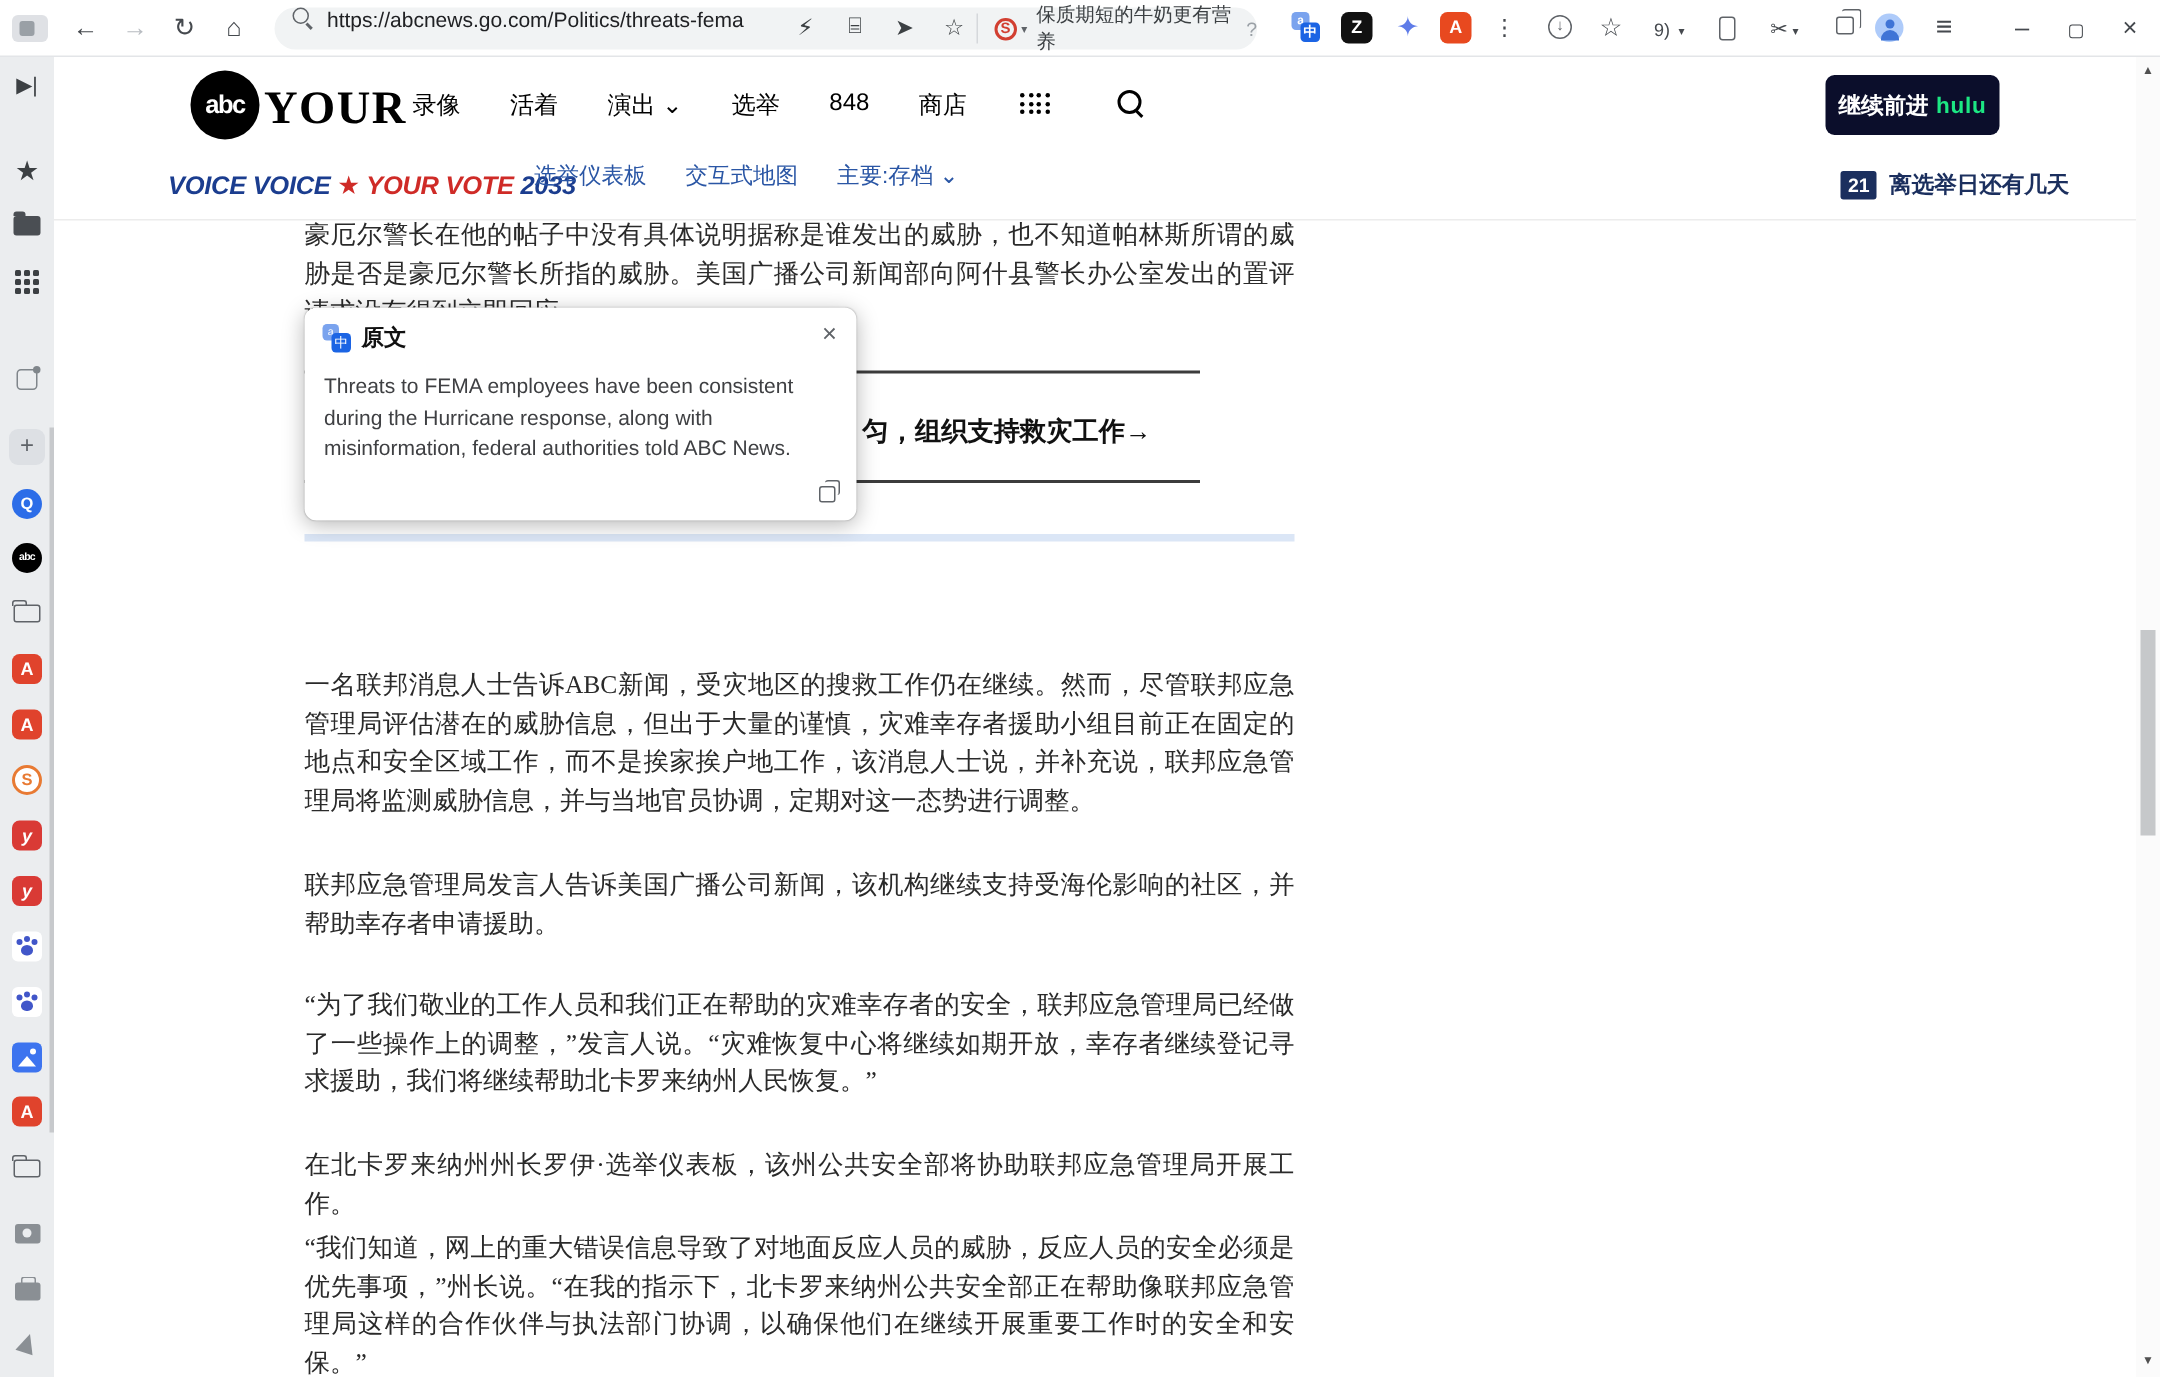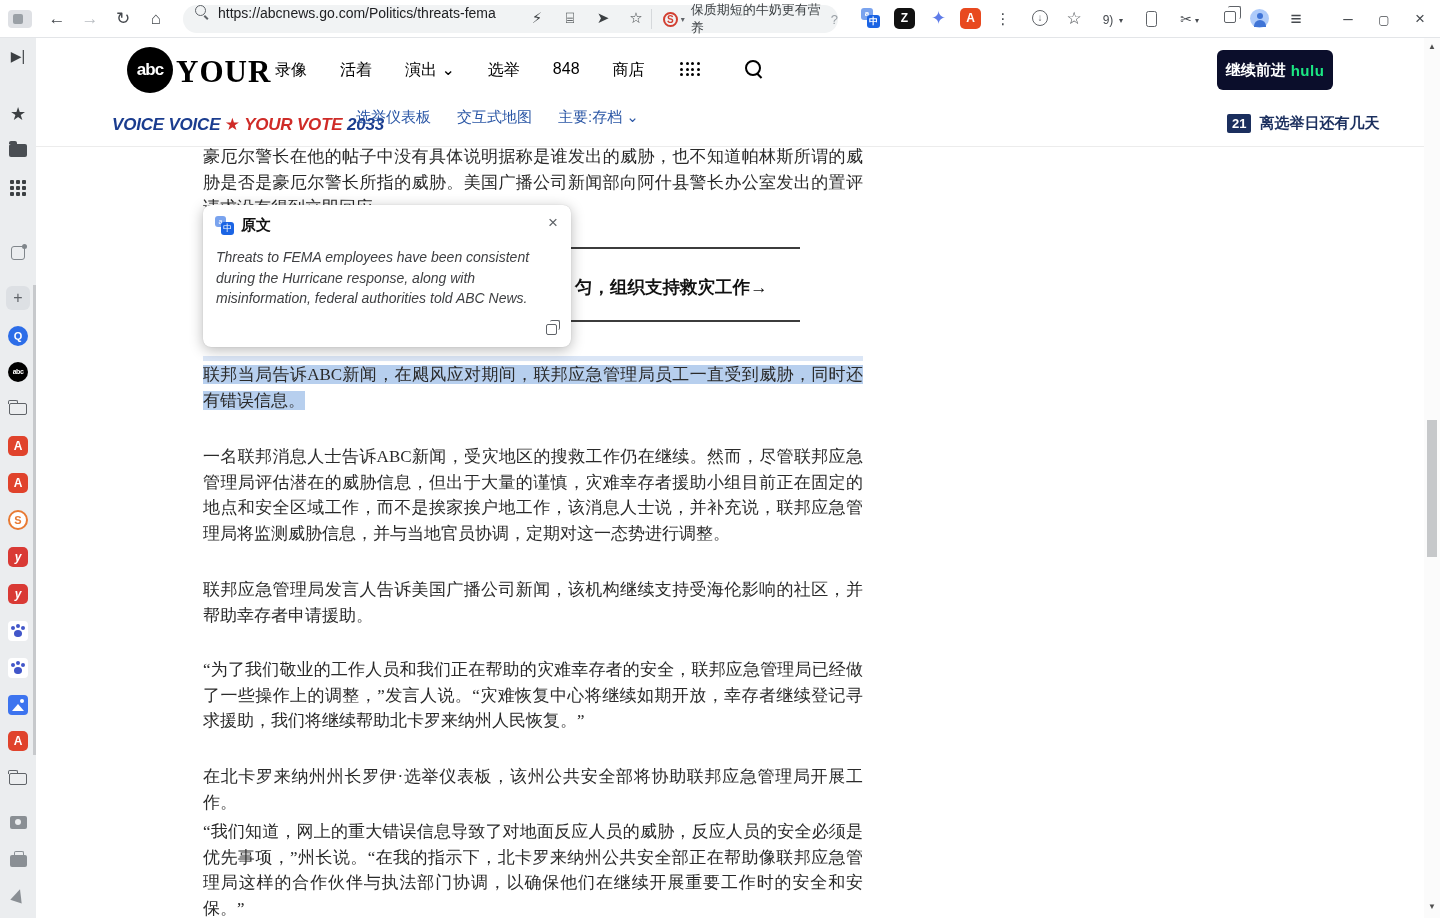--- a/index.html
+++ b/index.html
@@ -132,21 +132,21 @@
   .popup { position:absolute; left:167px; top:167px; width:368px; height:142px; background:#fff;
            border-radius:8px; box-shadow:0 3px 14px rgba(0,0,0,.28), 0 0 1px rgba(0,0,0,.2); z-index:30; }
   .popup-head { position:absolute; left:12px; top:11px; display:flex; align-items:center; gap:7px; }
   .ticon { position:relative; width:19px; height:19px; }
   .ticon .t1 { position:absolute; left:0; top:0; width:11px; height:11px; background:#7aa3ee; border-radius:3px;
                color:#fff; font-size:7px; line-height:11px; text-align:center; }
   .ticon .t2 { position:absolute; left:6px; top:6px; width:13px; height:13px; background:#1b64e4; border-radius:3px;
                color:#fff; font-size:9px; line-height:13px; text-align:center; }
   .popup-title { font-size:15px; font-weight:bold; color:#111; }
   .popup-close { position:absolute; right:13px; top:8px; font-size:17px; color:#5f6368; cursor:pointer; }
-  .popup-body { position:absolute; left:13px; top:42px; width:335px; font-size:14px; line-height:20.5px; color:#3f4043;font-style:italic; }
+  .popup-body { position:absolute; left:13px; top:42px; width:335px; font-size:14px; line-height:20.5px; color:#3f4043; }
   .copy-ic { position:absolute; right:14px; bottom:12px; width:11px; height:11px; border:1.5px solid #5f6368;
              border-radius:2px; cursor:pointer; }
   .copy-ic::before { content:""; position:absolute; left:2.5px; top:-5px; width:9px; height:9px;
                      border:1.5px solid #5f6368; border-left:none; border-bottom:none; border-radius:2px; }
 
   
   .vscroll { position:absolute; right:0; top:38px; width:16px; height:880px; background:#fbfbfb; z-index:45; }
   .vscroll .arr { position:absolute; left:0; width:16px; text-align:center; font-size:8px; color:#505050; cursor:pointer; }
   .vthumb { position:absolute; left:3px; top:382px; width:10px; height:137px; background:#c6c8ca; border-radius:0; cursor:grab; }
 </style>
@@ -332,21 +332,20 @@
         <span class="daybadge">21</span>
         <span class="daylabel">离选举日还有几天</span>
       </div>
     </div>
 
     <div class="article-text" style="top:106px">豪厄尔警长在他的帖子中没有具体说明据称是谁发出的威胁，也不知道帕林斯所谓的威胁是否是豪厄尔警长所指的威胁。美国广播公司新闻部向阿什县警长办公室发出的置评请求没有得到立即回应。</div>
     <div class="divider" style="top:209px"></div>
     <div class="teaser">匀，组织支持救灾工作→</div>
     <div class="divider" style="top:282px"></div>
     <div class="selstrip"></div>
-    <div class="article-text" style="top:324px"><span class="hl">联邦当局告诉ABC新闻，在飓风应对期间，联邦应急管理局员工一直受到威胁，同时还有错误信息。</span></div>
     <div class="article-text" style="top:406px">一名联邦消息人士告诉ABC新闻，受灾地区的搜救工作仍在继续。然而，尽管联邦应急管理局评估潜在的威胁信息，但出于大量的谨慎，灾难幸存者援助小组目前正在固定的地点和安全区域工作，而不是挨家挨户地工作，该消息人士说，并补充说，联邦应急管理局将监测威胁信息，并与当地官员协调，定期对这一态势进行调整。</div>
     <div class="article-text" style="top:619px">“为了我们敬业的工作人员和我们正在帮助的灾难幸存者的安全，联邦应急管理局已经做了一些操作上的调整，”发言人说。“灾难恢复中心将继续如期开放，幸存者继续登记寻求援助，我们将继续帮助北卡罗来纳州人民恢复。”</div>
     <div class="article-text" style="top:539px">联邦应急管理局发言人告诉美国广播公司新闻，该机构继续支持受海伦影响的社区，并帮助幸存者申请援助。</div>
     <div class="article-text" style="top:726px">在北卡罗来纳州州长罗伊·选举仪表板，该州公共安全部将协助联邦应急管理局开展工作。</div>
     <div class="article-text" style="top:781px">“我们知道，网上的重大错误信息导致了对地面反应人员的威胁，反应人员的安全必须是优先事项，”州长说。“在我的指示下，北卡罗来纳州公共安全部正在帮助像联邦应急管理局这样的合作伙伴与执法部门协调，以确保他们在继续开展重要工作时的安全和安保。”</div>
 
     <div class="popup">
       <div class="popup-head">
         <span class="ticon">
           <span class="t1">a</span>

